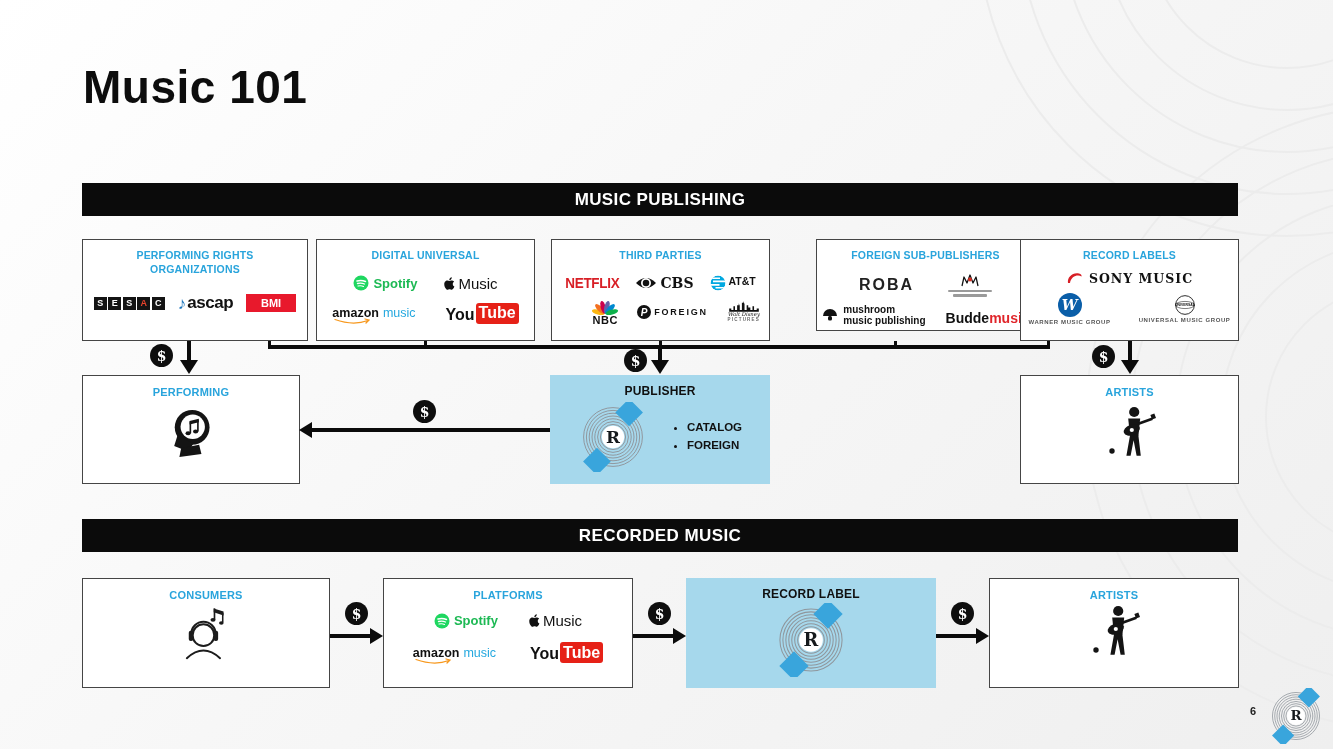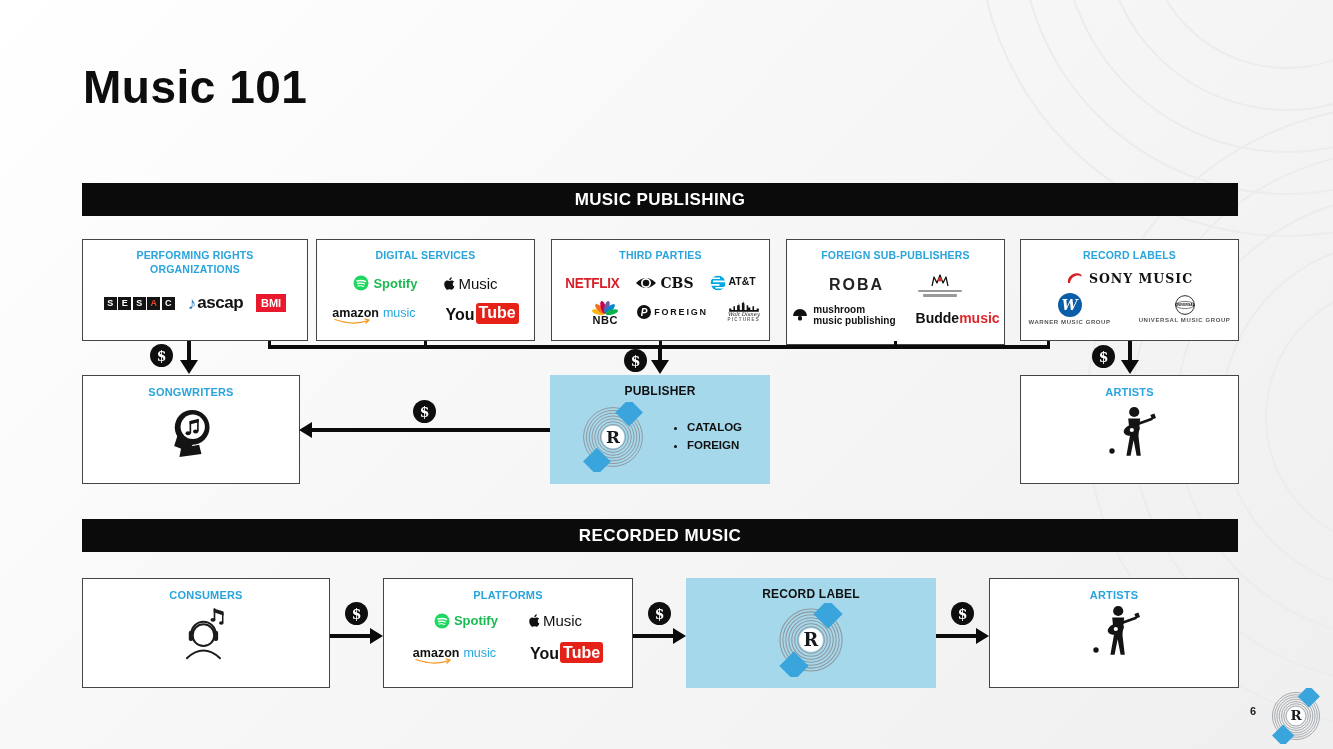--- a/index.html
+++ b/index.html
@@ -25,21 +25,21 @@
   .money{position:absolute;width:23px;height:23px;background:#0e0e0e;color:#fff;border-radius:50%;
     display:flex;align-items:center;justify-content:center;font-size:14px;font-weight:bold;font-family:"DejaVu Serif",serif;}
   
   .sesac{display:inline-flex;gap:1.5px;}
   .sesac i{font-style:normal;width:13px;height:13px;background:#141414;color:#fff;font-size:9px;font-weight:bold;
     display:flex;align-items:center;justify-content:center;}
   .sesac i.red{color:#e8432c;}
   .ascap{display:inline-flex;align-items:center;gap:1px;}
   .ascap .note{color:#1b75bc;font-size:17px;line-height:1;}
   .ascap b{font-size:17px;letter-spacing:-.5px;}
-  .bmi{background:#e8192c;color:#fff;font-weight:bold;font-size:11px;padding:4px 5px 3px;line-height:1;}
+  .bmi{background:#e8192c;color:#fff;font-weight:bold;font-size:11px;padding:4px 15px 3px;line-height:1;}
   .spotify{display:inline-flex;align-items:center;gap:4px;color:#1db954;font-weight:bold;font-size:13px;}
   .applemusic{display:inline-flex;align-items:center;gap:2px;font-size:15px;color:#111;}
   .amazon{display:inline-flex;align-items:baseline;gap:4px;font-size:12.5px;}
   .amazon .amz{font-weight:bold;position:relative;}
   .amazon .amz svg{position:absolute;left:1px;bottom:-5px;}
   .amazon .amu{color:#25a8df;}
   .yt{display:inline-flex;align-items:flex-end;gap:1px;font-size:16px;font-weight:bold;}
   .yt .tube{background:#e62117;color:#fff;border-radius:3px;padding:1.5px 3px;}
   .netflix{color:#d81f26;font-weight:bold;font-size:13.5px;letter-spacing:-.3px;transform:scaleY(1.15);display:inline-block;}
   .cbs{display:inline-flex;align-items:center;gap:3px;}
@@ -110,21 +110,21 @@
         </span>
       <span class="ascap">
           <span class="note">♪</span>
           <b>ascap</b>
         </span>
       <span class="bmi">BMI</span>
     </div>
   </div>
 
   <div class="box" style="left:316px;top:239px;width:219px;height:102px;">
-    <div class="box-title">DIGITAL SERVICES</div>
+    <div class="box-title">DIGITAL UNIVERSAL</div>
     <div class="logo-col">
       <div class="logo-row" style="gap:26px;">
         <span class="spotify">
           <svg width="16" height="16" viewBox="0 0 32 32">
               <circle cx="16" cy="16" r="15" fill="#1ed760"></circle>
               <path d="M8 12 Q17 9.5 25 13" stroke="#fff" stroke-width="3" fill="none" stroke-linecap="round"></path>
               <path d="M9 17 Q16.5 15 23 18" stroke="#fff" stroke-width="2.6" fill="none" stroke-linecap="round"></path>
               <path d="M10 22 Q16 20.5 21 22.8" stroke="#fff" stroke-width="2.2" fill="none" stroke-linecap="round"></path>
             </svg>
           <span>Spotify</span>
@@ -205,21 +205,21 @@
           <svg width="36" height="16" viewBox="0 0 68 30">
               <path fill="#111" d="M6 20 L6 14 L10 14 L10 17 L14 17 L14 10 L17 10 L17 17 L21 17 L21 8 L24 8 L24 4 L26 9 L26 17 L30 17 L30 3 L33 3 L33 0 L35 6 L35 17 L39 17 L39 8 L42 8 L42 12 L46 12 L46 17 L50 17 L50 10 L53 10 L53 17 L58 17 L58 14 L62 14 L62 20 Z"></path>
               <text x="34" y="28" text-anchor="middle" font-size="10" font-style="italic" font-family="DejaVu Serif, serif" fill="#111">Walt Disney</text>
             </svg>
           <span class="pict">PICTURES</span>
         </span>
       </div>
     </div>
   </div>
 
-  <div class="box" style="left:786px;top:239px;width:219px;height:106px;">
+  <div class="box" style="left:816px;top:239px;width:219px;height:92px;">
     <div class="box-title">FOREIGN SUB-PUBLISHERS</div>
     <div class="logo-col" style="gap:7px;margin-top:10px;">
       <div class="logo-row" style="gap:34px;">
         <span class="roba">ROBA</span>
         <span class="crownlogo">
           <svg width="22" height="15" viewBox="0 0 44 30">
               <path d="M6 26 L10 8 L16 20 L22 4 L28 20 L34 8 L38 26" fill="none" stroke="#111" stroke-width="2.5" stroke-linejoin="round"></path>
               <circle cx="22" cy="13" r="4" fill="#d93025"></circle>
             </svg>
           <div class="tiny-bar" style="width:44px;"></div>
@@ -286,21 +286,21 @@
 
   <div class="vline" style="left:658px;top:349px;width:4px;height:13px;"></div>
   <div class="tri tri-down" style="left:651px;top:360px;"></div>
   <div class="money" style="left:624px;top:349px;">$</div>
 
   <div class="vline" style="left:1128px;top:341px;width:4px;height:21px;"></div>
   <div class="tri tri-down" style="left:1121px;top:360px;"></div>
   <div class="money" style="left:1092px;top:345px;">$</div>
 
   <div class="box" style="left:82px;top:375px;width:218px;height:109px;">
-    <div class="box-title" style="font-size:11px;">SONGWRITERS</div>
+    <div class="box-title" style="font-size:11px;">PERFORMING</div>
     <div class="center-icon">
       <svg width="58" height="58" viewBox="0 0 100 100">
         <circle cx="52" cy="42" r="30" fill="#141414"></circle>
         <path d="M27 55 L21 74 L46 84 L54 70 Z" fill="#141414"></path>
         <path d="M33 78 L64 72 L68 88 L30 93 Z" fill="#141414"></path>
         <circle cx="53" cy="41" r="21" fill="#fff"></circle>
         <g fill="#141414">
           <ellipse cx="45" cy="52" rx="4.5" ry="3.4"></ellipse>
           <ellipse cx="58" cy="49" rx="4.5" ry="3.4"></ellipse>
           <rect x="47.5" y="32" width="2.8" height="20"></rect>

